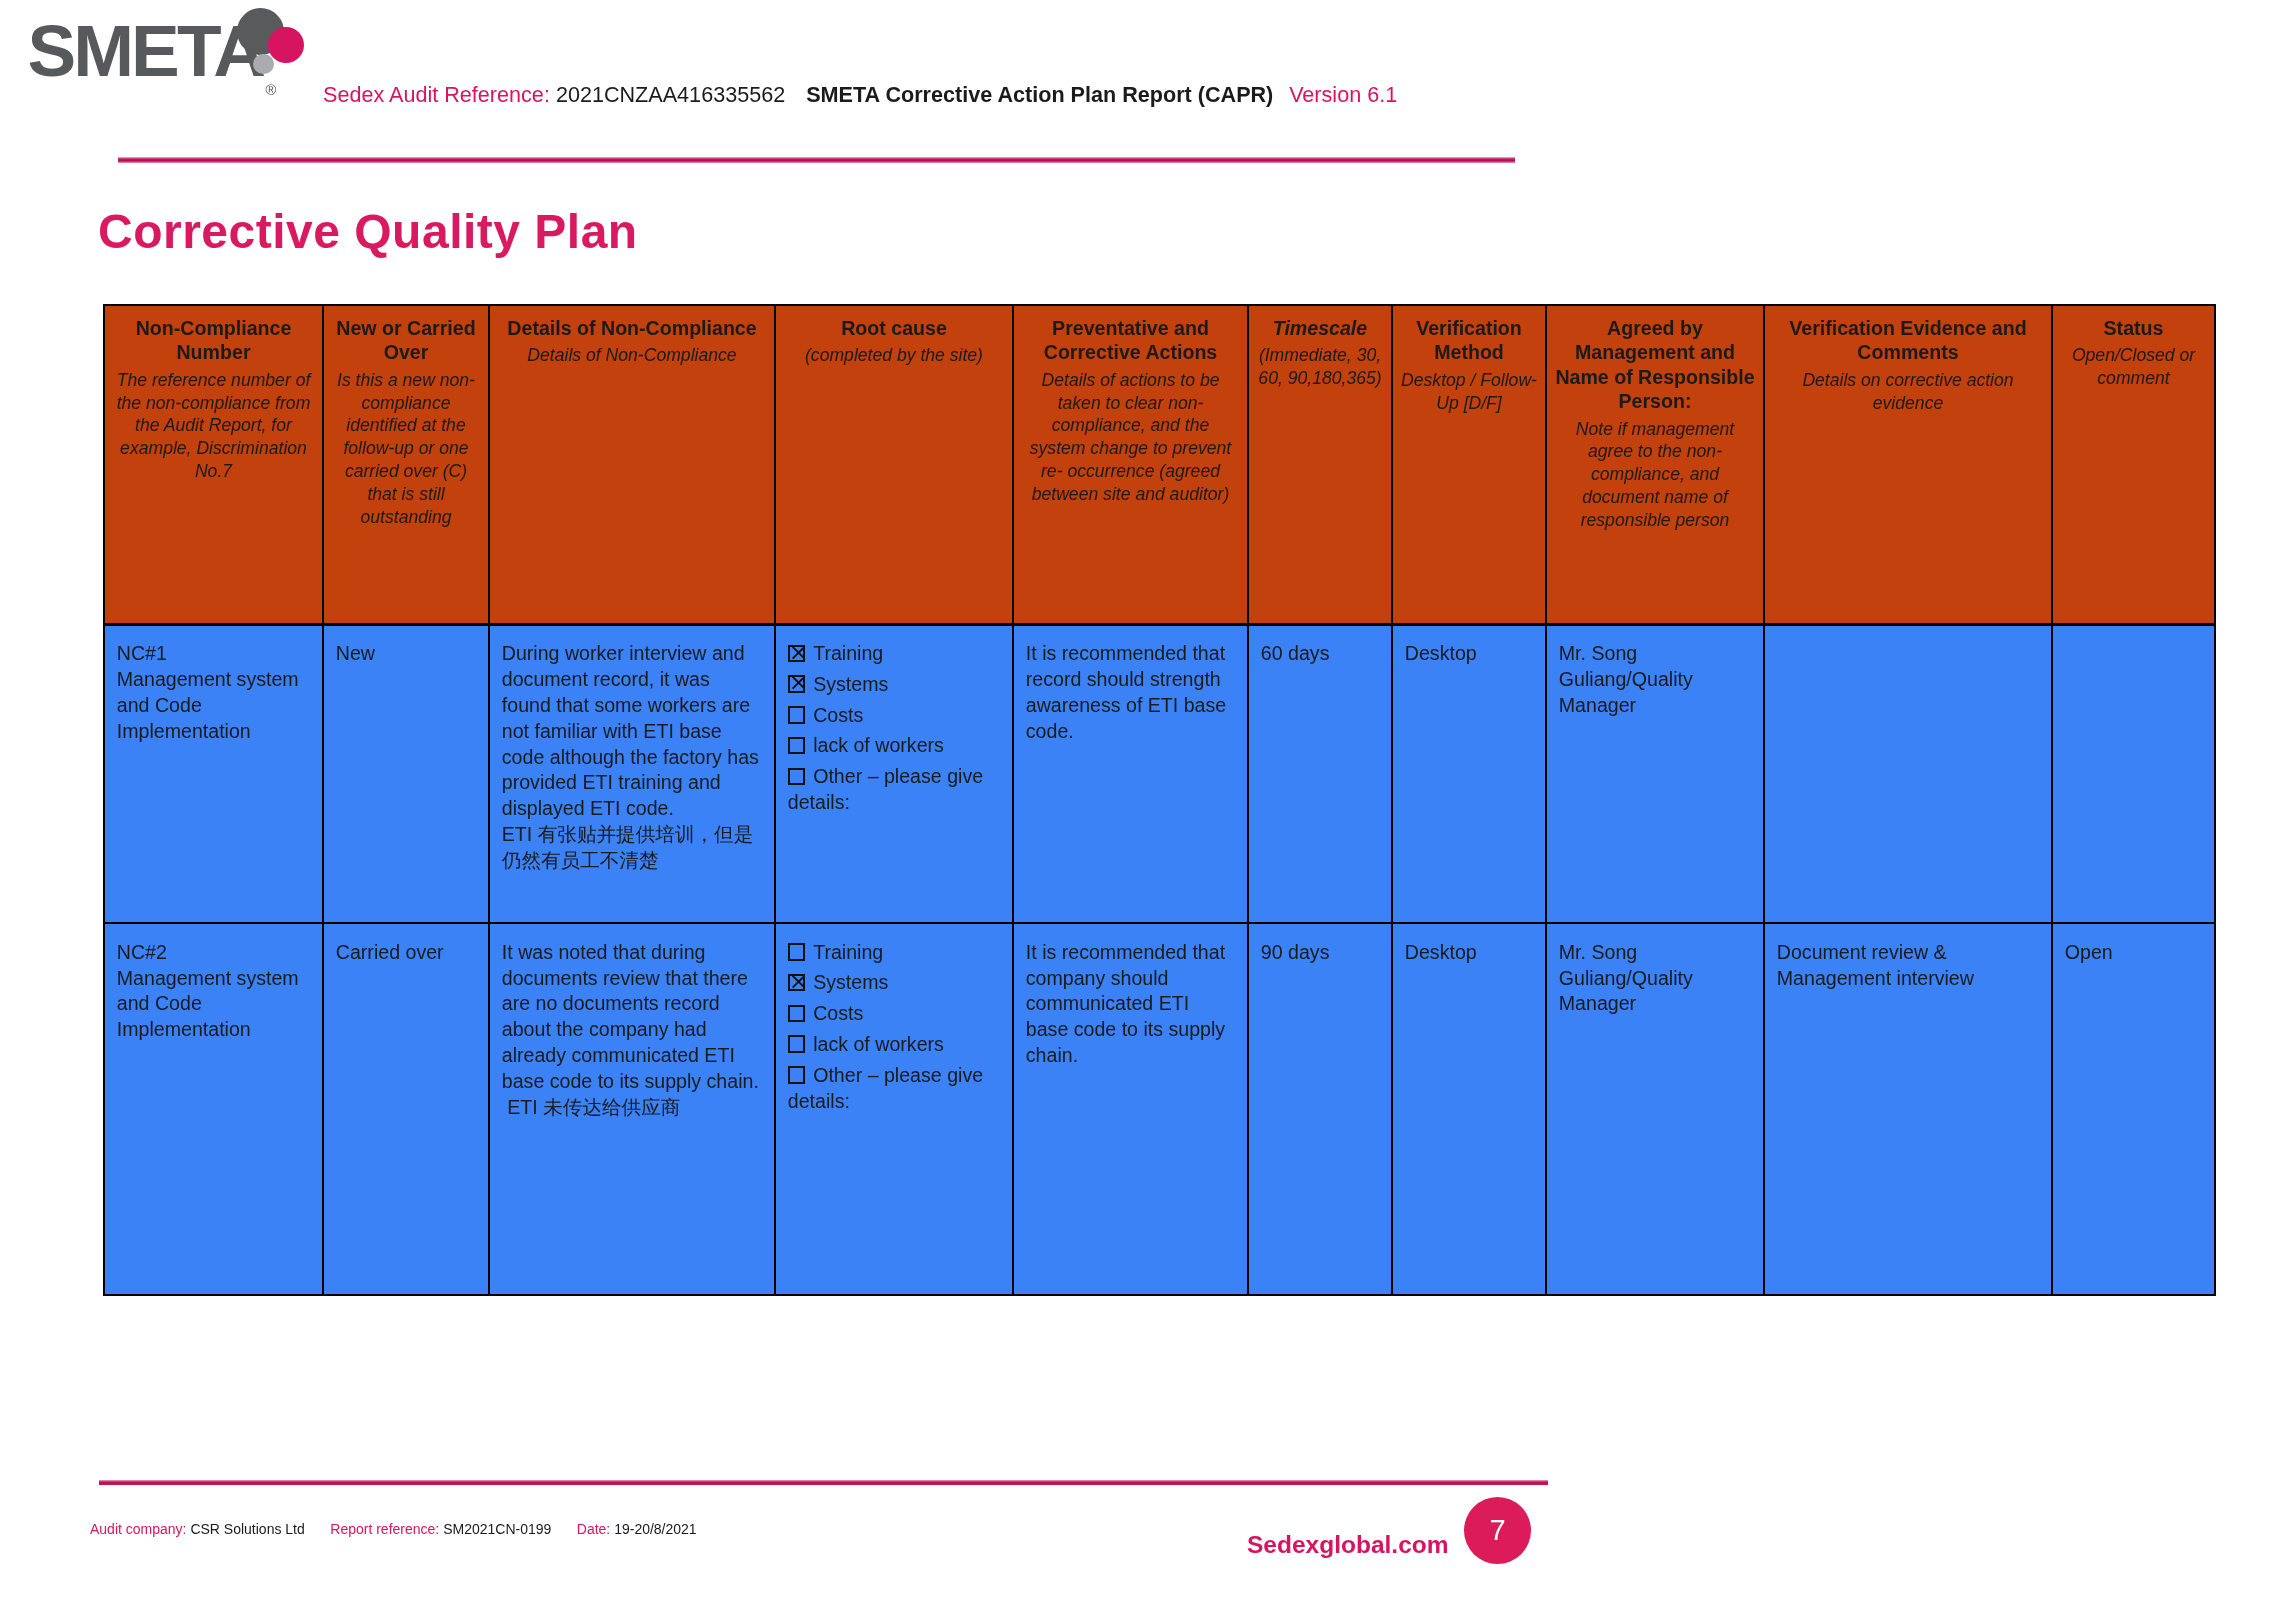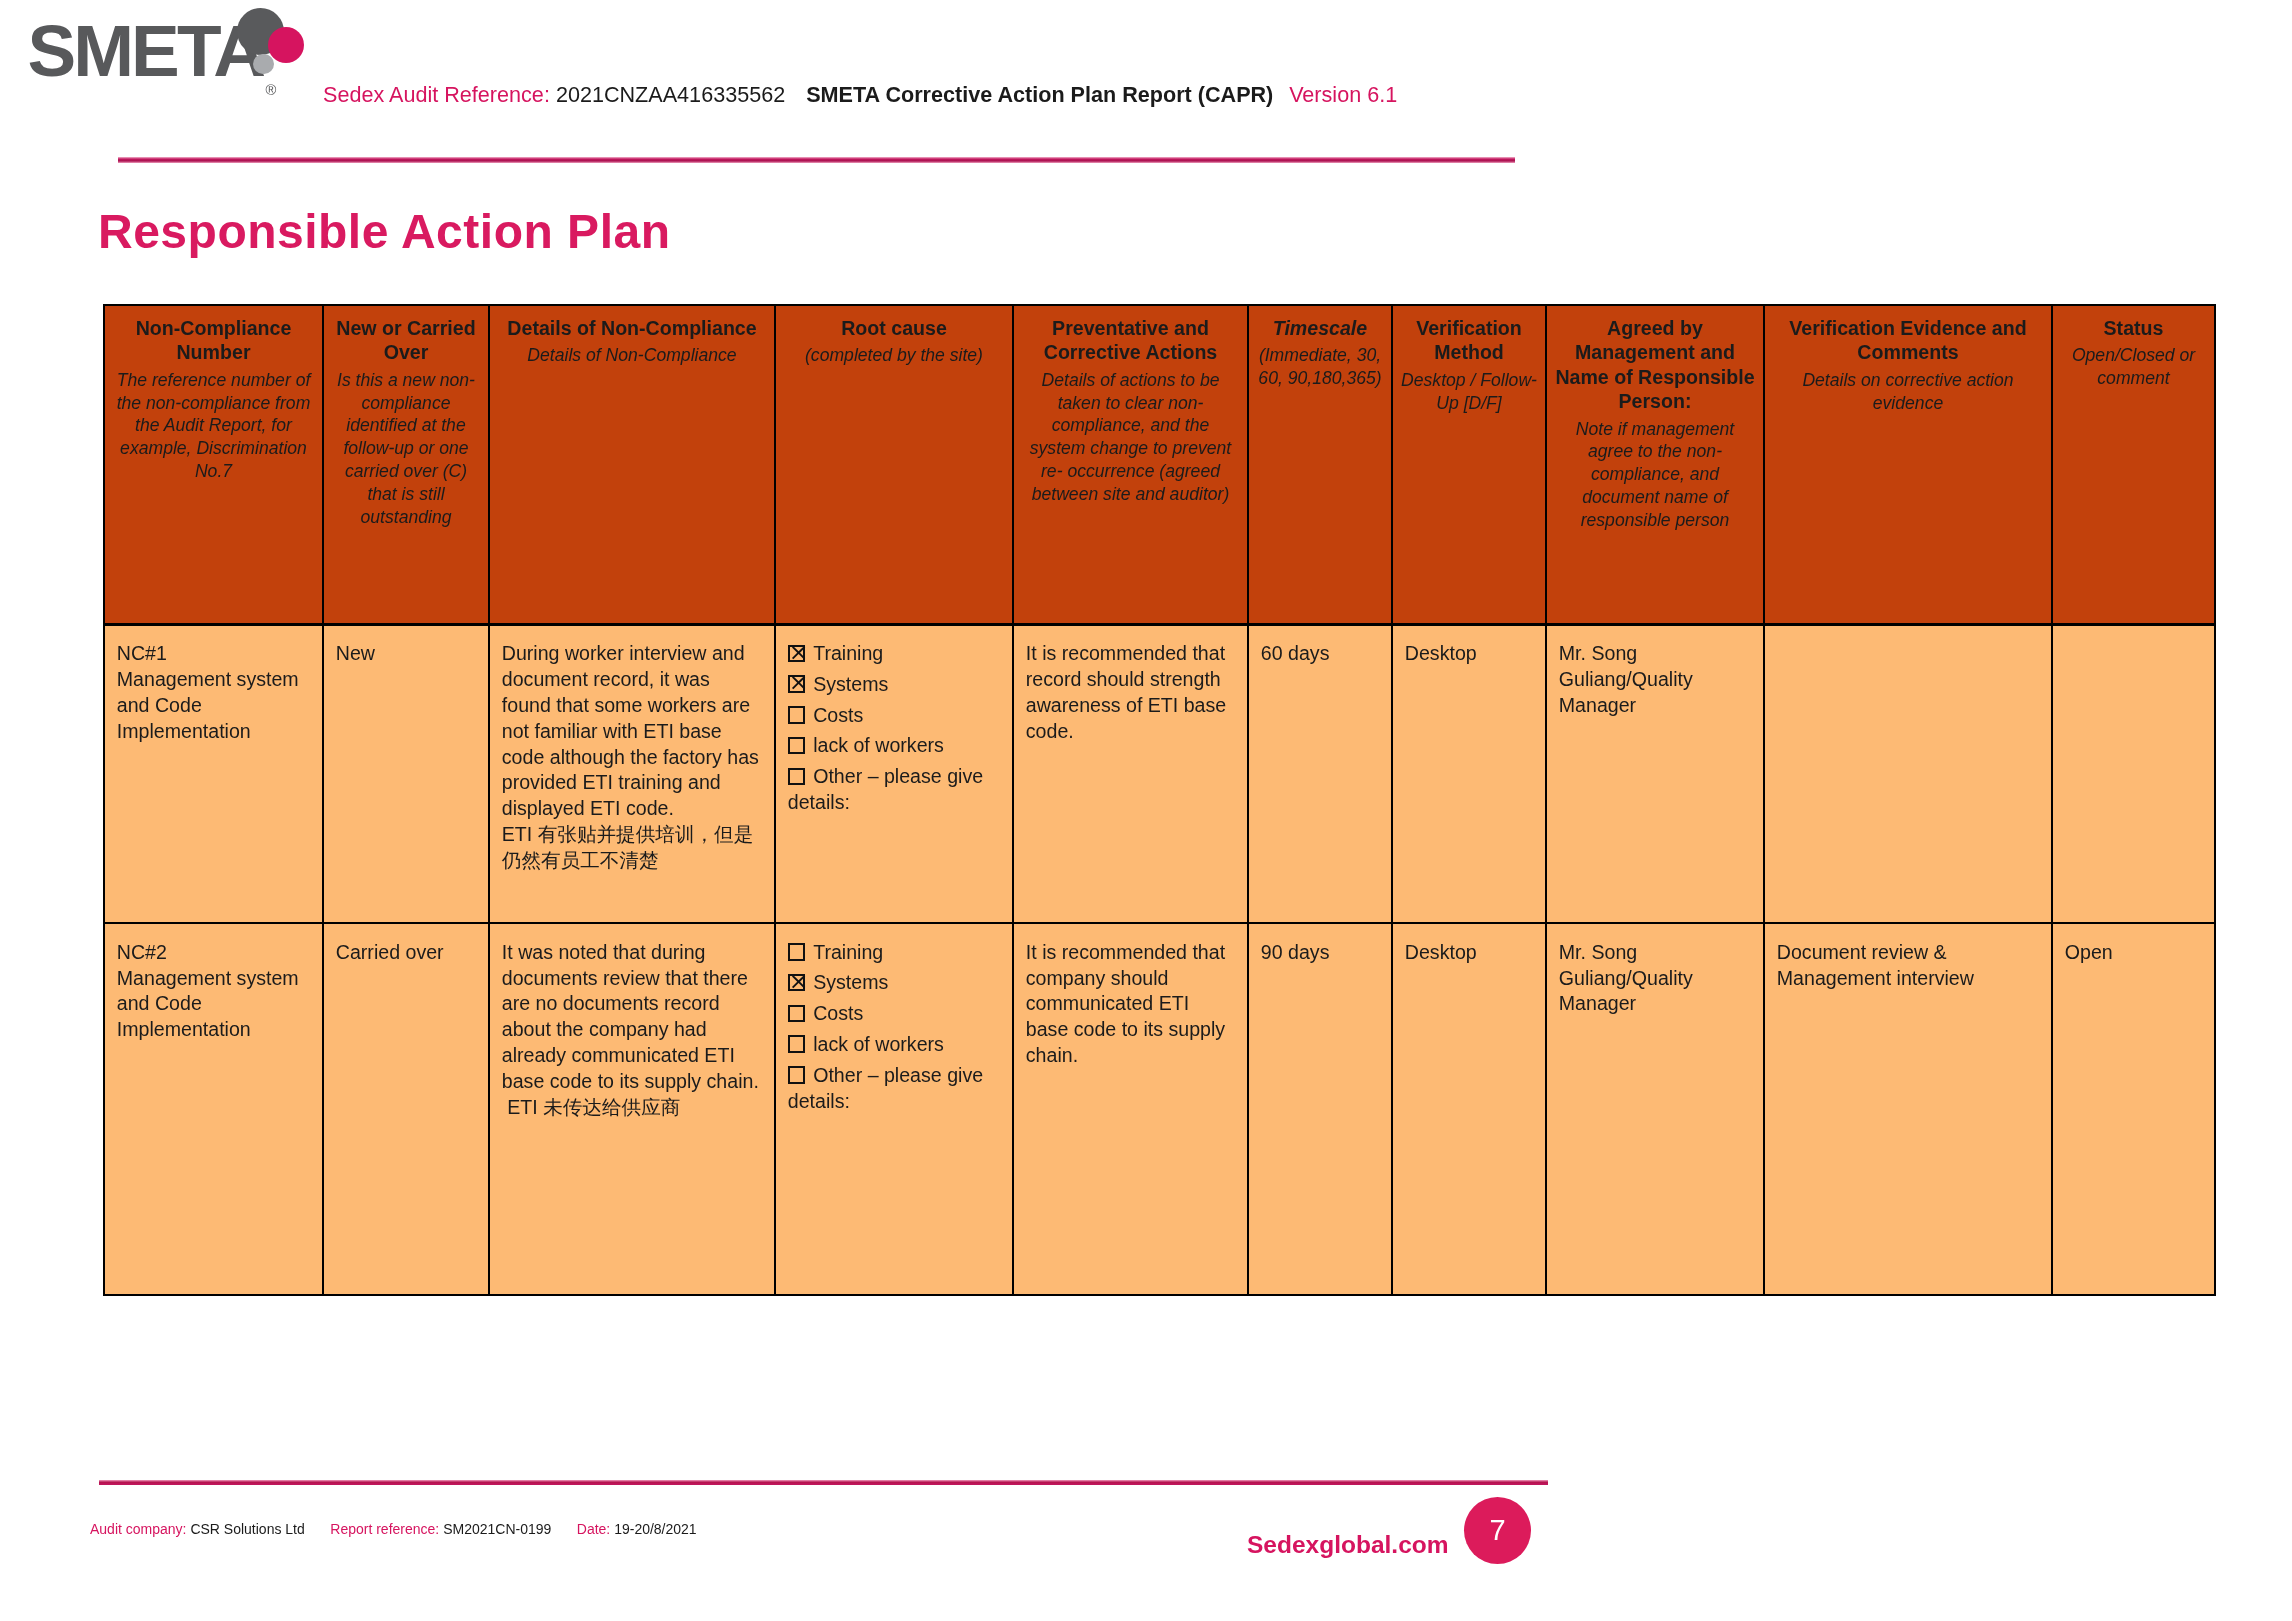--- a/index.html
+++ b/index.html
@@ -37,21 +37,21 @@
   .cap th, .cap td { border-left:2px solid #000; border-right:2px solid #000;
     border-top:2.9px solid #000; border-bottom:2.9px solid #000; }
   .cap .title-row th { background:#EFEDED; height:61px; font-size:24.5px; font-weight:bold;
     text-align:center; vertical-align:middle; border-bottom-width:3.9px; }
   .cap .head-row th { background:#c2410c; height:319px; vertical-align:top;
     padding:9.8px 7.8px; border-bottom-width:3.9px; }
   .col-title { font-size:19.6px; font-weight:bold; text-align:center; line-height:1.25; }
   .col-sub   { font-size:17.6px; font-style:italic; font-weight:normal; text-align:center;
     line-height:1.3; margin-top:3.9px; }
   .col-timescale .col-title { font-style:italic; }
-  .cap tbody td { background:#fdba74; vertical-align:top; padding:15.7px 11.8px;
+  .cap tbody td { background:#3b82f6; vertical-align:top; padding:15.7px 11.8px;
     font-size:19.6px; line-height:1.32; }
   .cap tbody tr:nth-child(1) { height:299px; }
   .cap tbody tr:nth-child(2) { height:372px; }
   .prewrap { white-space:pre-wrap; }
 
   .rc-option { margin-bottom:4.9px; }
   .cb { display:inline-block; width:17.6px; height:17.6px; border:2px solid #111;
     margin-right:7.8px; vertical-align:-2px; text-align:center; position:relative; }
   .cb.checked::after { content:"×"; position:absolute; left:-1px; top:-5.9px; width:15.7px;
     font-size:23.5px; line-height:23.5px; color:#111; font-family:"DejaVu Sans", sans-serif; }
@@ -82,21 +82,21 @@
 
   <div class="doc-ref">
     <span class="pink">Sedex Audit Reference:</span>
     <span class="val">2021CNZAA416335562</span>
     <span class="bold">SMETA Corrective Action Plan Report (CAPR)</span>
     <span class="pink">Version 6.1</span>
   </div>
 
   <div class="rule-top"></div>
 
-  <div class="page-title">Responsible Action Plan</div>
+  <div class="page-title">Corrective Quality Plan</div>
 
   <table class="cap">
     <colgroup>
       <col style="width:219px">
         <col style="width:166px">
         <col style="width:286px">
       <col style="width:238px">
         <col style="width:235px">
         <col style="width:144px">
       <col style="width:154px">

